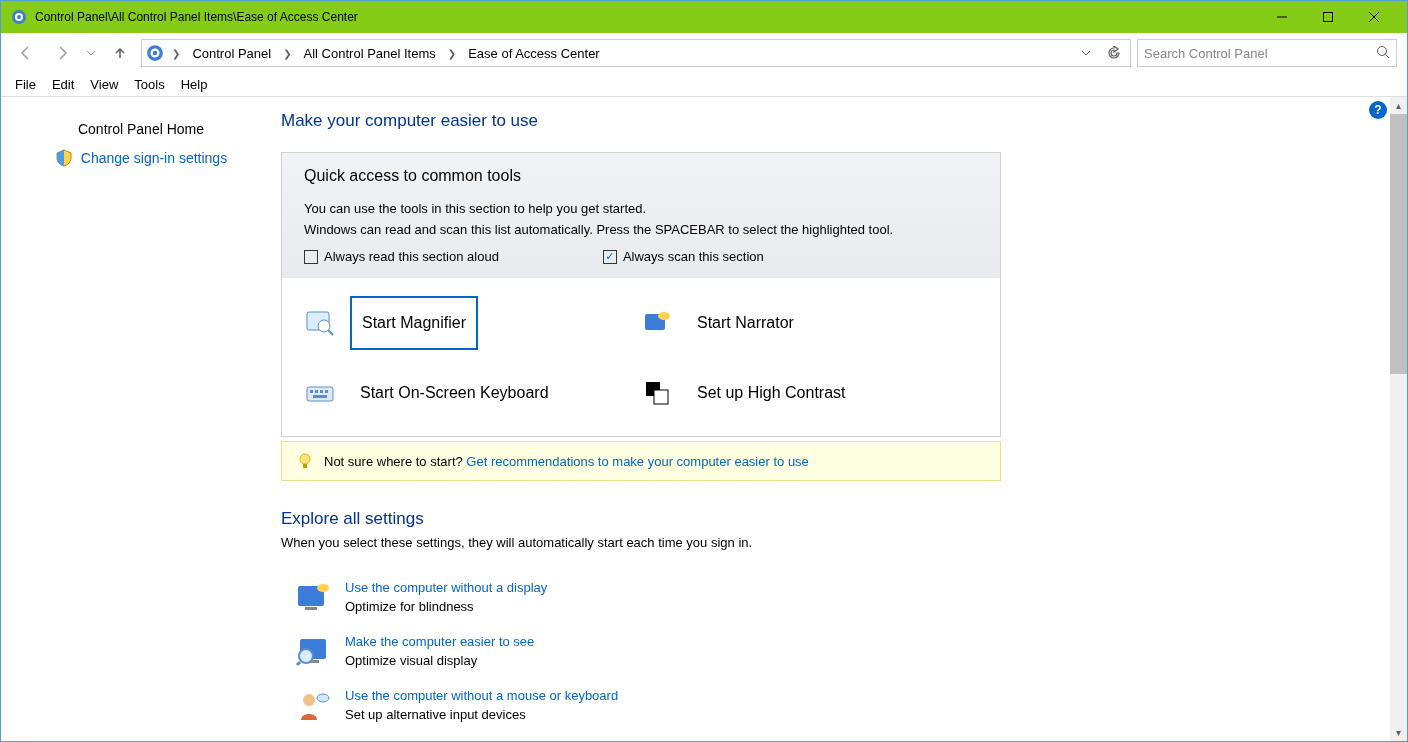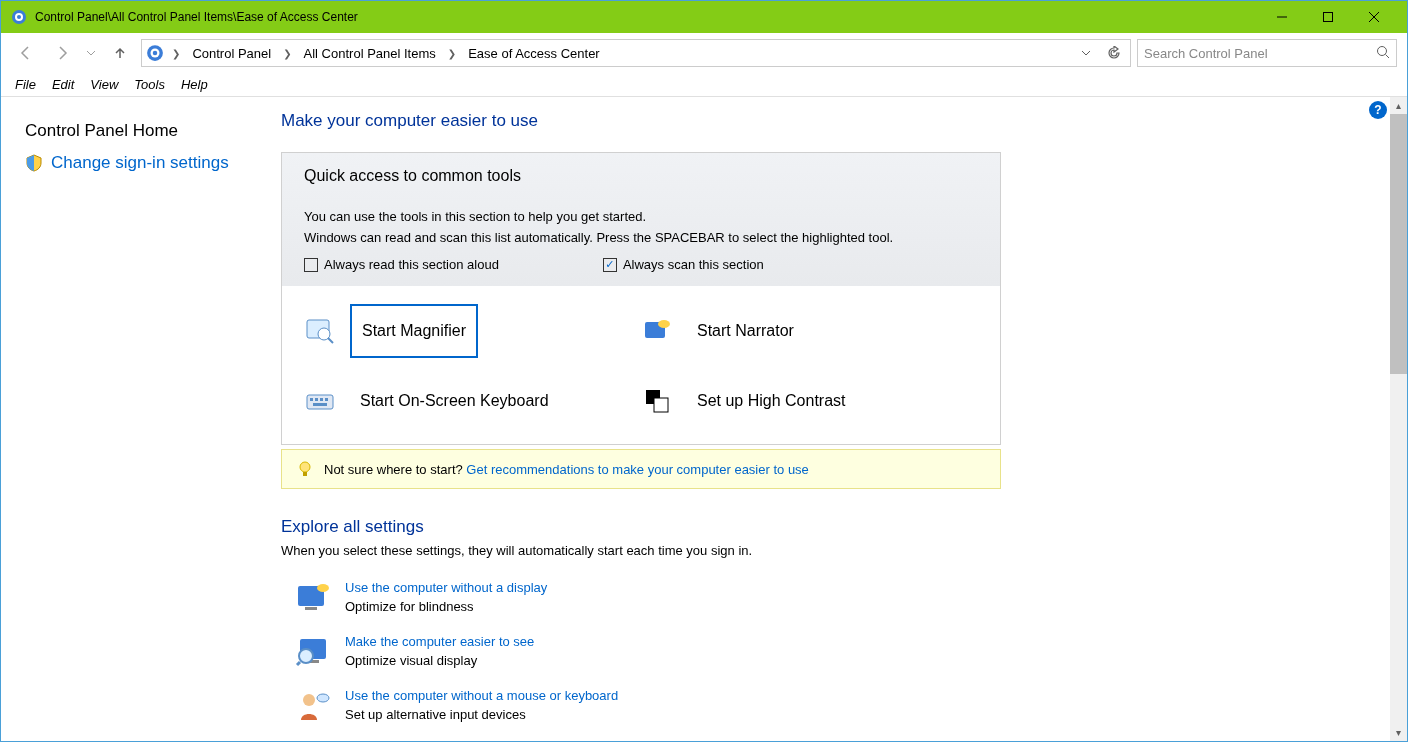--- a/index.html
+++ b/index.html
@@ -22,53 +22,53 @@
 .breadcrumb-part { padding: 2px 4px; cursor: pointer; }
 .address-spacer { flex: 1; }
 .refresh-btn { width: 24px; height: 24px; display: flex; align-items: center; justify-content: center; cursor: pointer; }
 .search-box { width: 260px; height: 28px; border: 1px solid #ccc; display: flex; align-items: center; padding: 0 6px; }
 .search-input { flex: 1; border: none; outline: none; font-size: 13px; color: #333; background: transparent; }
 .search-input::placeholder { color: #888; }
 .search-icon { color: #606060; }
 
 
 .menubar { height: 24px; display: flex; align-items: center; padding: 0 6px; border-bottom: 1px solid #e0e0e0; }
-.menu-item { padding: 2px 8px; cursor: pointer; font-size: 13px; font-style: italic; }
+.menu-item { padding: 2px 8px; cursor: pointer; font-size: 13px; }
 
 
 .content-wrapper { display: flex; height: calc(742px - 32px - 40px - 24px - 2px); position: relative; }
 .sidebar { width: 280px; padding: 18px 14px; }
-.sidebar-link { display: flex; align-items: center; gap: 8px; padding: 6px 10px; color: #0066cc; cursor: pointer; font-size: 17px; }
+.sidebar-link { display: flex; align-items: center; gap: 8px; padding: 6px 10px; color: #0066cc; cursor: pointer; font-size: 14px; justify-content: center; }
 .sidebar-link.plain { color: #000; }
 .shield-icon { width: 18px; height: 18px; }
 
 .main { flex: 1; padding: 14px 0 0 0; overflow-y: auto; }
 .main-inner { width: 720px; }
 .section-heading { color: #003399; font-size: 17px; font-weight: 400; margin-bottom: 21px; }
 
 .quick-box { border: 1px solid #d0d0d0; }
 .quick-header { background: linear-gradient(to bottom, #f0f2f5, #e8eaed); padding: 14px 22px; }
-.quick-title { font-size: 16px; color: #000; margin-bottom: 24px; }
+.quick-title { font-size: 16px; color: #000; margin-bottom: 16px; }
 .quick-desc { font-size: 13px; margin-bottom: 6px; }
 .quick-checks { display: flex; gap: 104px; margin-top: 12px; }
 .check-item { display: flex; align-items: center; gap: 6px; cursor: pointer; }
 .checkbox { width: 14px; height: 14px; border: 1px solid #333; display: inline-flex; align-items: center; justify-content: center; font-size: 11px; color: #0066cc; }
 
 .quick-tools { background: #fff; padding: 18px 22px; display: grid; grid-template-columns: 1fr 1fr; row-gap: 18px; }
 .tool-item { display: flex; align-items: center; gap: 14px; cursor: pointer; }
 .tool-icon { width: 32px; height: 32px; display: flex; align-items: center; justify-content: center; }
 .tool-label { font-size: 16px; padding: 16px 10px; }
 .tool-item.highlighted .tool-label { border: 2px solid #0066cc; }
 
 .tip-bar { margin-top: 4px; background: #feffe0; border: 1px solid #e8e28a; padding: 10px 14px; display: flex; align-items: center; gap: 10px; font-size: 13px; }
 .bulb-icon { width: 18px; height: 18px; }
 .tip-link { color: #0066cc; cursor: pointer; }
 
 .explore-heading { color: #003399; font-size: 17px; font-weight: 400; margin-top: 28px; margin-bottom: 6px; }
-.explore-desc { font-size: 13px; margin-bottom: 22px; }
+.explore-desc { font-size: 13px; margin-bottom: 30px; }
 .explore-item { display: flex; align-items: flex-start; gap: 14px; margin-bottom: 18px; padding-left: 14px; }
 .explore-icon { width: 36px; height: 36px; }
 .explore-text { }
 .explore-link { color: #0066cc; cursor: pointer; font-size: 13px; display: block; margin-bottom: 4px; }
 .explore-sub { font-size: 13px; }
 
 .help-btn { position: absolute; top: 4px; right: 20px; width: 18px; height: 18px; background: #0066cc; color: #fff; border-radius: 50%; display: flex; align-items: center; justify-content: center; font-size: 12px; font-weight: bold; cursor: pointer; }
 
 .scrollbar { position: absolute; right: 0; top: 0; width: 17px; height: 100%; background: #f0f0f0; }
 .scroll-up, .scroll-down { height: 17px; display: flex; align-items: center; justify-content: center; color: #606060; font-size: 10px; background: #f0f0f0; }

